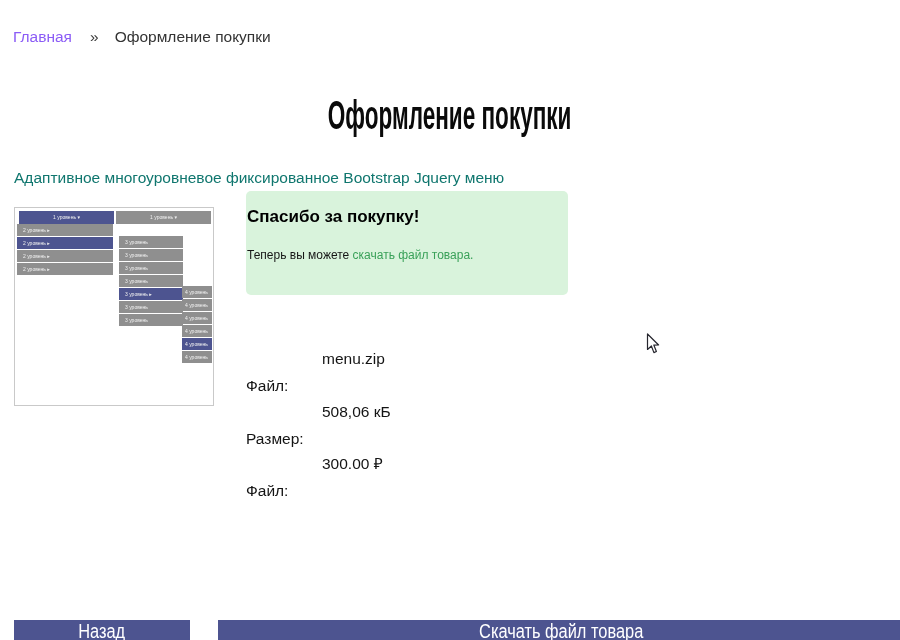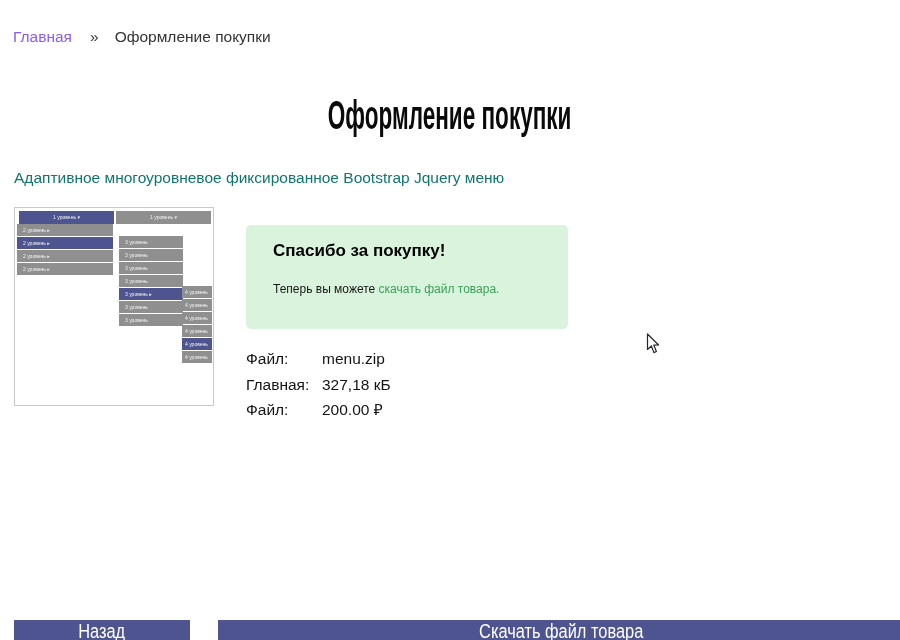--- a/index.html
+++ b/index.html
@@ -29,30 +29,30 @@
   .t-header.active { background:#4d5490; }
   .t-item { height:12px; line-height:12px; margin-bottom:1px; font-size:5px; color:#f0f0f0;
             background:#8f8f8f; padding-left:6px; overflow:hidden; white-space:nowrap; }
   .t-item.active { background:#4d5490; }
   .t-col2 { left:2px; top:16px; width:96px; }
   .t-col3 { left:104px; top:28px; width:64px; }
   .t-col4 { left:167px; top:78px; width:30px; }
   .t-col4 .t-item { padding-left:3px; }
 
   
-  .thanks-box { position:absolute; left:246px; top:225px; width:322px; height:104px;
-                background:#d9f3dc; border-radius:5px; padding:16px 27px; }
+  .thanks-box { position:absolute; left:246px; top:191px; width:322px; height:104px;
+                background:#d9f3dc; border-radius:5px; padding:16px 1px; }
   .tb-heading { font-size:17px; font-weight:bold; color:#000; }
   .tb-text { margin-top:21px; font-size:12px; color:#161616; }
   .tb-link { color:#3aa159; text-decoration:none; cursor:pointer; }
 
   
   .file-info { position:absolute; left:246px; top:346px; font-size:15.5px; color:#141414; }
   .fi-row { display:flex; line-height:25.5px; }
-  .fi-label { width:76px; }
+  .fi-label { width:76px;margin-top:27px; }
 
   
   .btn { position:absolute; top:620px; height:35px; background:#4d5490; border:none;
          color:#fff; display:flex; align-items:flex-start; justify-content:center; cursor:pointer; }
   .btn span { display:inline-block; font-size:20px; transform:scaleX(0.82);
               transform-origin:center; white-space:nowrap; }
   .btn-back { left:14px; width:176px; }
   .btn-download { left:200px; width:687px;margin-left:18px; }
 
   .cursor { position:absolute; left:646px; top:333px; pointer-events:none; }
@@ -111,26 +111,26 @@
       <span>Теперь вы можете </span><a class="tb-link">скачать файл товара.</a>
     </div>
   </div>
 
   <div class="file-info">
       <div class="fi-row">
       <div class="fi-label">Файл:</div>
       <div class="fi-value">menu.zip</div>
     </div>
       <div class="fi-row">
-      <div class="fi-label">Главная:</div>
-      <div class="fi-value">327,18 кБ</div>
+      <div class="fi-label">Размер:</div>
+      <div class="fi-value">508,06 кБ</div>
     </div>
       <div class="fi-row">
       <div class="fi-label">Файл:</div>
-      <div class="fi-value">200.00 ₽</div>
+      <div class="fi-value">300.00 ₽</div>
     </div>
     </div>
 
   <svg class="cursor" width="15" height="23" viewBox="0 0 15 23">
     <path d="M1.5 1 L1.5 16.5 L5.4 13 L7.9 19.6 L10.4 18.5 L7.8 12.1 L12.6 12 Z" fill="#ffffff" stroke="#26262e" stroke-width="1.2" stroke-linejoin="round"></path>
   </svg>
 
   <button class="btn btn-back">
     <span>Назад</span>
   </button>

